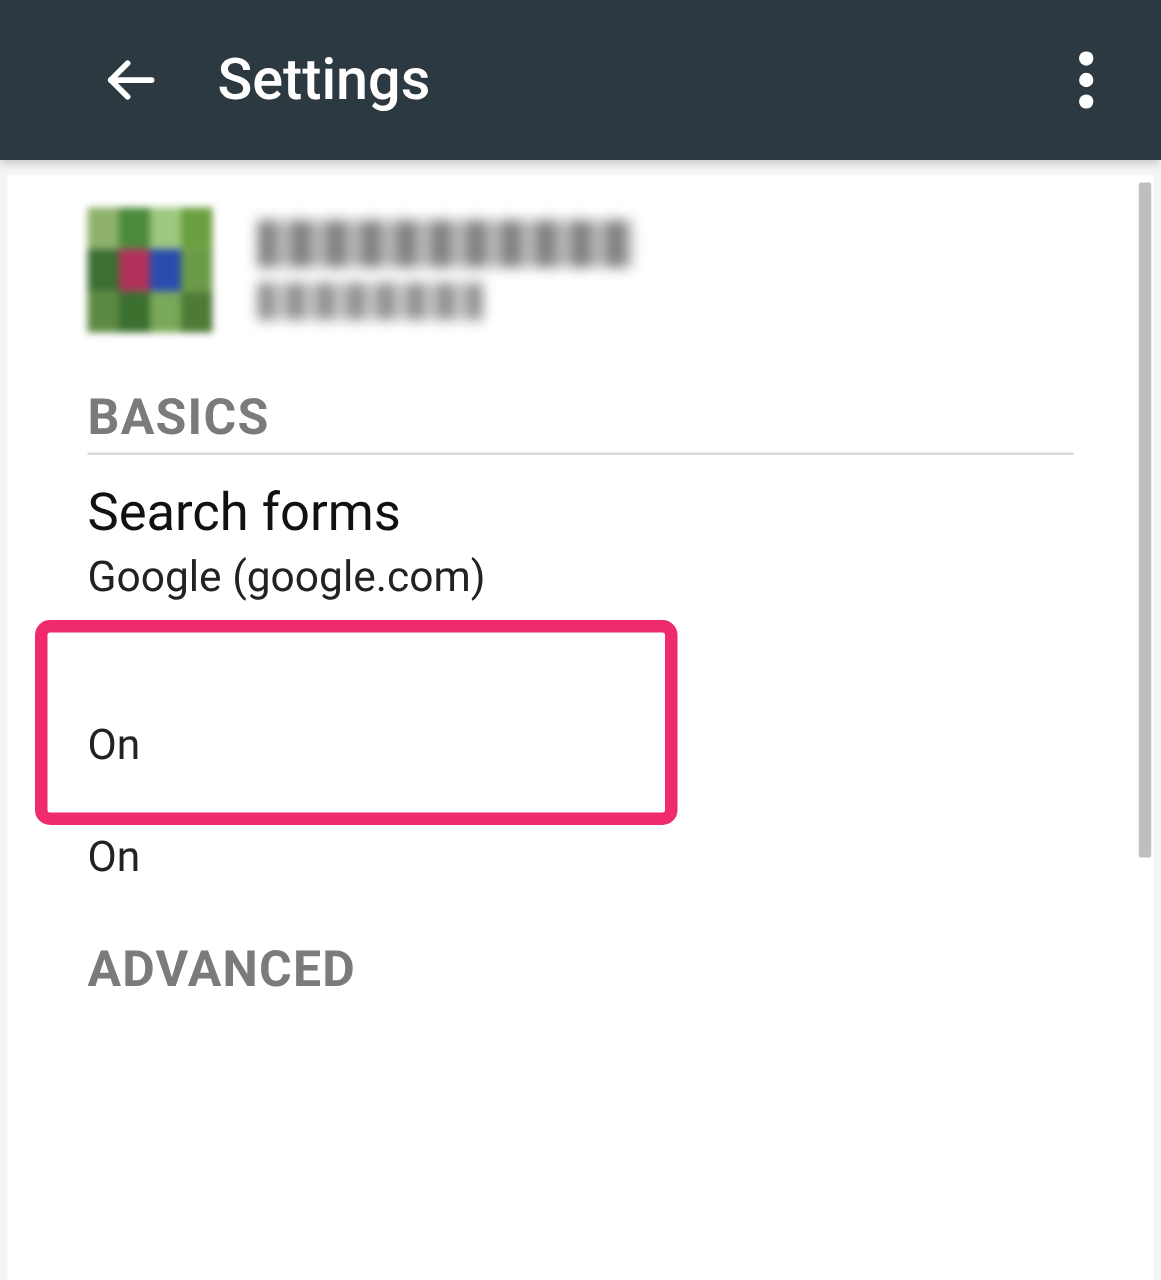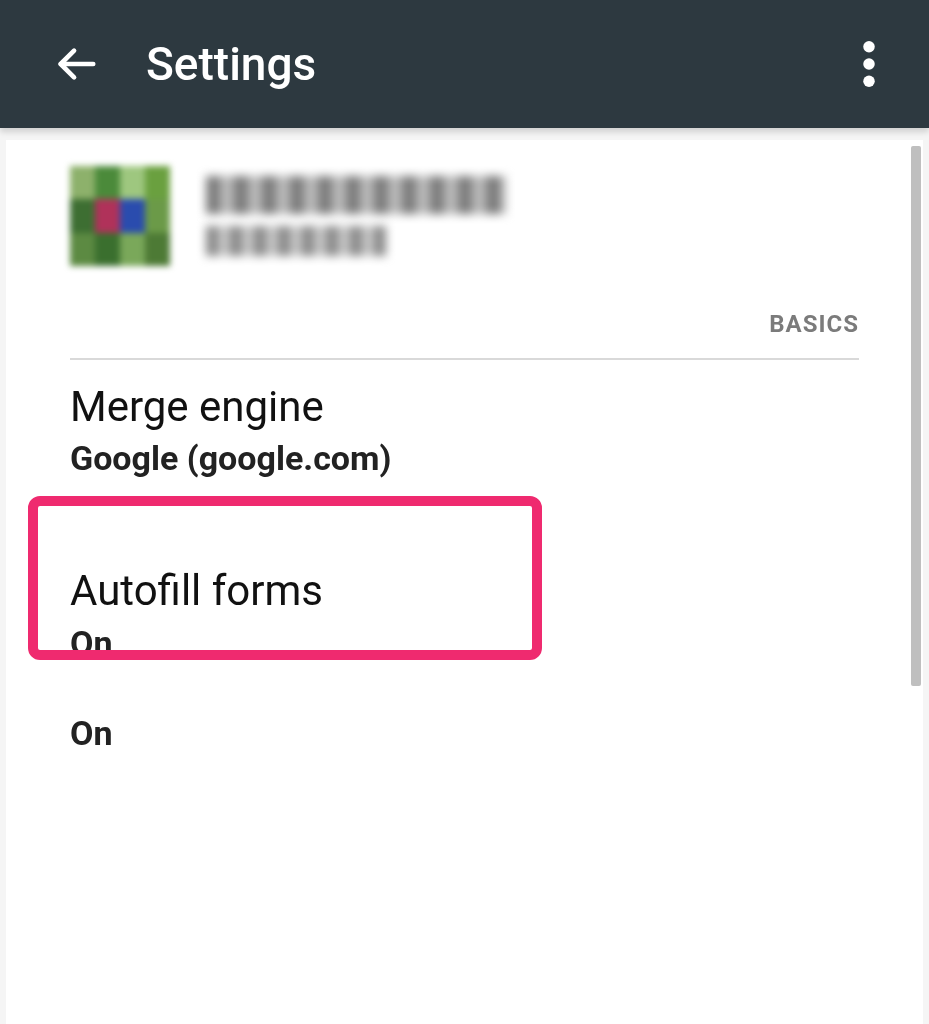--- a/index.html
+++ b/index.html
@@ -8,21 +8,21 @@
     height: 1024px;
     font-family: Roboto, "Helvetica Neue", Arial, sans-serif;
     background: #f5f5f5;
     overflow: hidden;
   }
   .app-bar {
     background: #2d3940;
     height: 128px;
     display: flex;
     align-items: center;
-    padding-left: 48px;
+    padding-left: 76px;
     padding-right: 32px;
     box-shadow: 0 4px 6px rgba(0,0,0,0.15);
   }
   .back-btn {
     width: 56px;
     height: 56px;
     display: flex;
     align-items: center;
     justify-content: center;
     cursor: pointer;
@@ -91,46 +91,45 @@
     margin-bottom: 12px;
   }
   .blur-line2 {
     width: 180px;
     height: 30px;
     background: repeating-linear-gradient(90deg,#8a8a8a 0 12px,#c6c6c6 12px 24px);
     filter: blur(5px);
   }
   .section-header {
     color: #7b7b7b;
-    font-size: 24px;
+    font-size: 40px;
     font-weight: 700;
     letter-spacing: 1px;
-    padding: 24px 64px 20px 64px;
-    text-align: right;
+    padding: 24px 64px 5px 64px;
   }
   .divider {
     height: 2px;
     background: #d9d9d9;
     margin: 0 64px;
   }
   .setting-item {
     padding: 22px 64px 22px 64px;
     cursor: pointer;
   }
   .setting-title {
     font-size: 42px;
     color: #111;
     line-height: 1.2;
     font-weight: 400;
   }
   .setting-sub {
     font-size: 34px;
     color: #222;
     margin-top: 6px;
-    font-weight: 700;
+    font-weight: 400;
   }
   .highlight-box {
     position: absolute;
     border: 10px solid #ef2a6f;
     border-radius: 12px;
     pointer-events: none;
   }
 </style>
 </head>
 <body>
@@ -161,32 +160,32 @@
       <div class="account-text">
         <div class="blur-line1"></div>
         <div class="blur-line2"></div>
       </div>
     </div>
 
     <div class="section-header">BASICS</div>
     <div class="divider"></div>
 
     <div class="setting-item">
-      <div class="setting-title">Merge engine</div>
+      <div class="setting-title">Search forms</div>
       <div class="setting-sub">Google (google.com)</div>
     </div>
 
     <div class="setting-item" id="merge-item">
     </div>
 
     <div class="setting-item">
-      <div class="setting-title">Autofill forms</div>
       <div class="setting-sub">On</div>
     </div>
 
     <div class="setting-item">
       <div class="setting-sub">On</div>
     </div>
 
+    <div class="section-header">ADVANCED</div>
 
     <div class="highlight-box" id="hl" style="top: 356px; left: 22px; width: 514px; height: 164px;"></div>
   </div>
 </div>
 
 </body></html>

